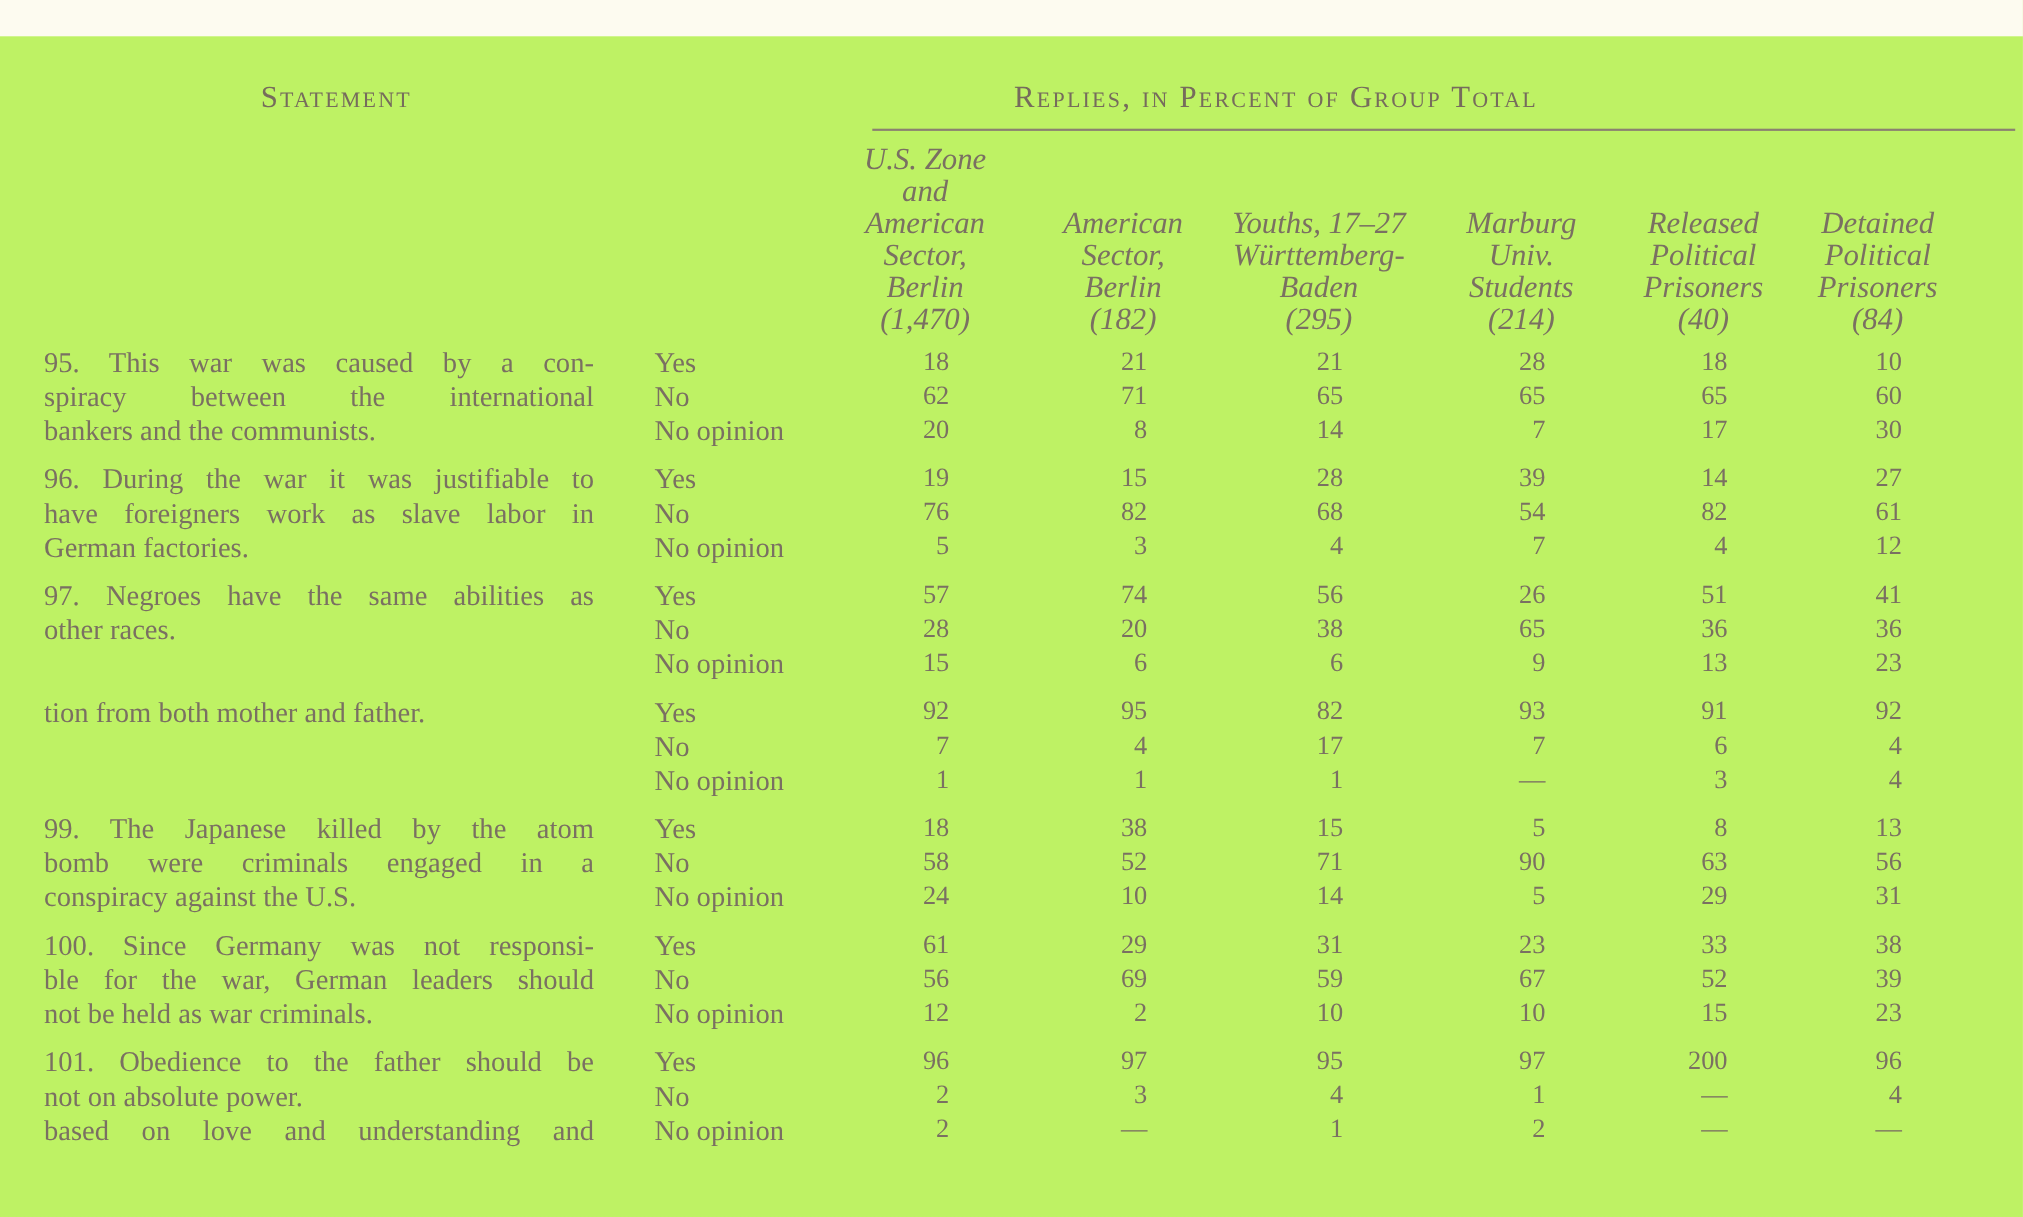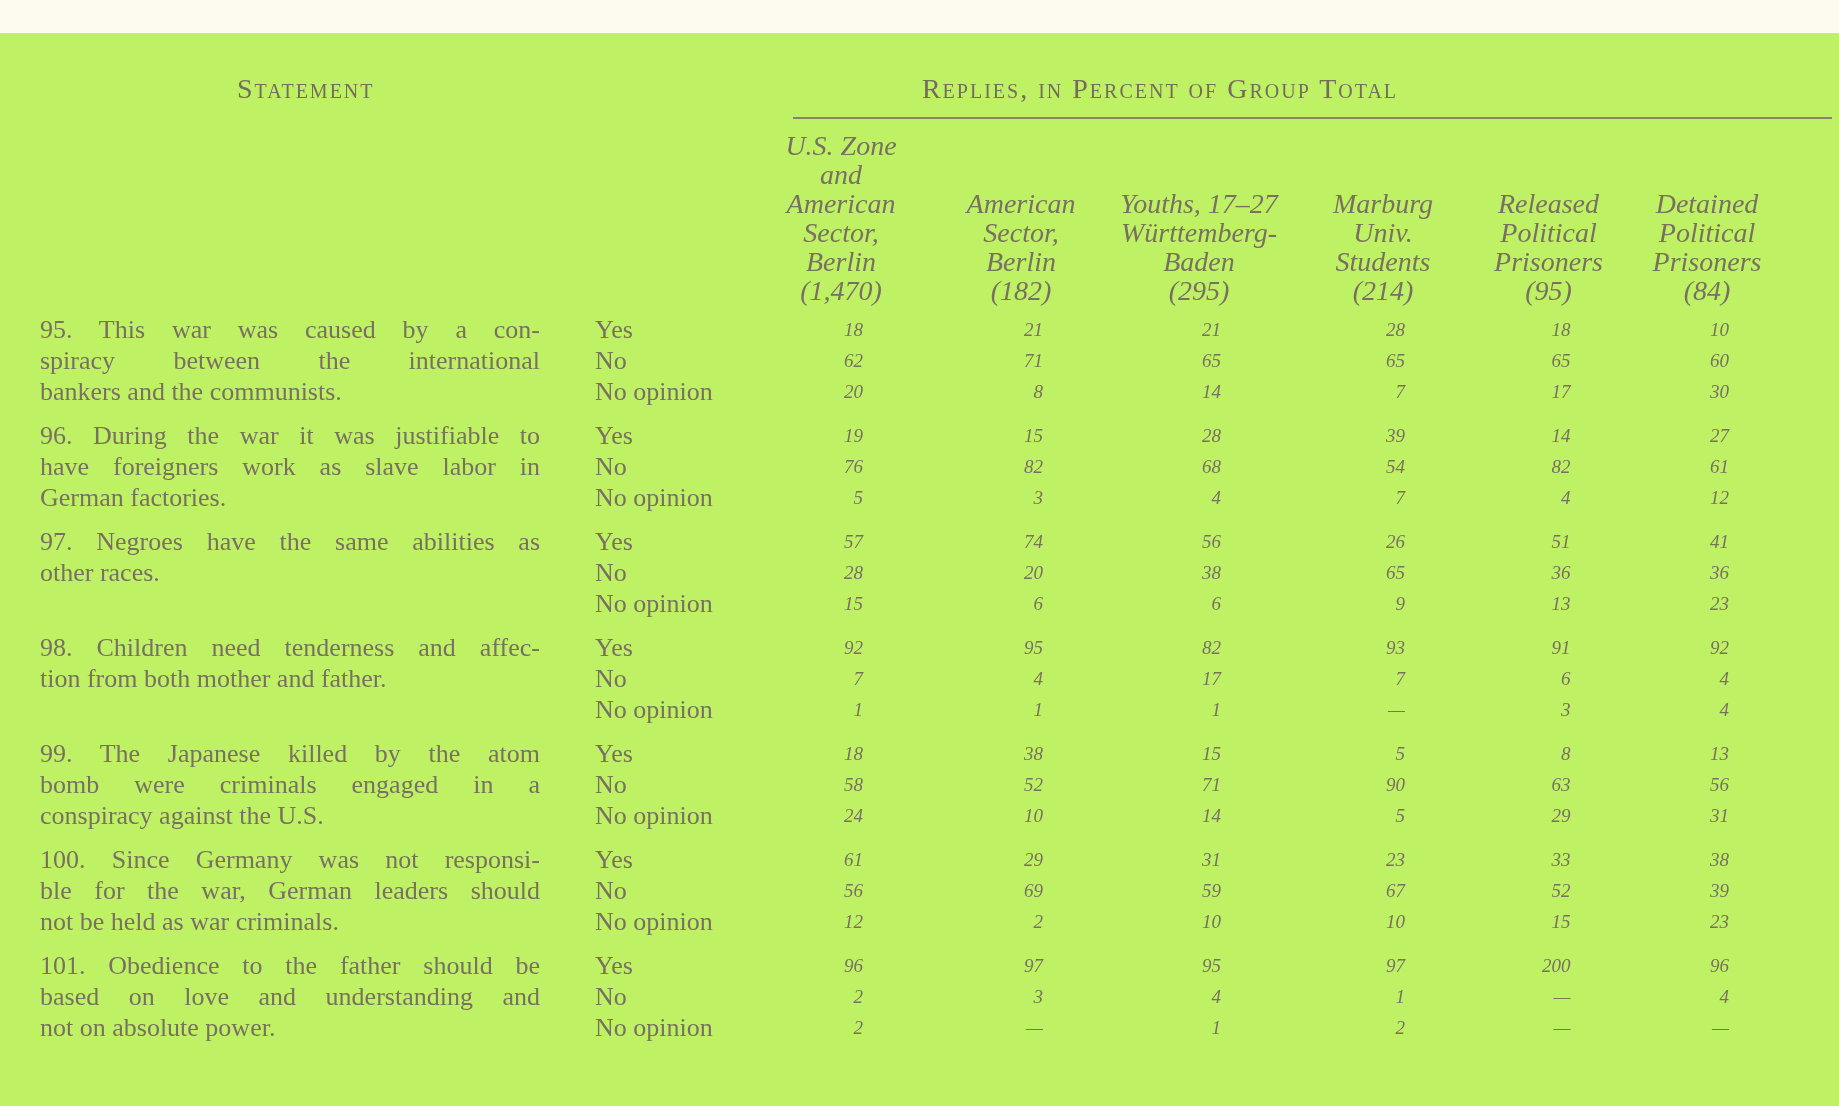--- a/index.html
+++ b/index.html
@@ -40,21 +40,21 @@
   }
   .head-ln{white-space:nowrap;}
   .tbody{position:absolute;left:0;top:281px;}
   .block{
     margin-bottom:13px;
     font-size:26px;line-height:31px;
   }
   .stmt{padding-left:40px;padding-right:15px;}
   .s-ln.just{text-align:justify;text-align-last:justify;}
   .ans{padding-left:40px;}
-  .nums{text-align:center;font-size:19px;font-style:italic;}
+  .nums{text-align:center;font-size:24px;}
   .num{display:inline-block;min-width:44px;text-align:right;}
   .scan-band{
     position:absolute;left:0;right:0;top:1072px;height:26px;
     background:linear-gradient(180deg, rgba(248,240,208,0) 0%, rgba(246,238,205,0.5) 100%);
   }
   .scan-line{
     position:absolute;left:0;top:1100px;width:1839px;height:3px;
     background:linear-gradient(90deg,
       rgba(140,132,112,0.10) 0%,
       rgba(140,132,112,0.22) 30%,
@@ -96,21 +96,21 @@
       <div class="col-head">
         <div class="head-ln">Marburg</div>
         <div class="head-ln">Univ.</div>
         <div class="head-ln">Students</div>
         <div class="head-ln">(214)</div>
       </div>
       <div class="col-head">
         <div class="head-ln">Released</div>
         <div class="head-ln">Political</div>
         <div class="head-ln">Prisoners</div>
-        <div class="head-ln">(95)</div>
+        <div class="head-ln">(40)</div>
       </div>
       <div class="col-head">
         <div class="head-ln">Detained</div>
         <div class="head-ln">Political</div>
         <div class="head-ln">Prisoners</div>
         <div class="head-ln">(84)</div>
       </div>
     </div>
 
   <div class="tbody" id="rows">
@@ -234,21 +234,20 @@
           <div class="n-ln"><span class="num">13</span></div>
         </div>
         <div class="nums">
           <div class="n-ln"><span class="num">41</span></div>
           <div class="n-ln"><span class="num">36</span></div>
           <div class="n-ln"><span class="num">23</span></div>
         </div>
       </div>
       <div class="block grid-cols">
         <div class="stmt">
-          <div class="s-ln just">98. Children need tenderness and affec-</div>
           <div class="s-ln">tion from both mother and father.</div>
         </div>
         <div class="ans">
           <div class="a-ln">Yes</div>
           <div class="a-ln">No</div>
           <div class="a-ln">No opinion</div>
         </div>
         <div class="nums">
           <div class="n-ln"><span class="num">92</span></div>
           <div class="n-ln"><span class="num">7</span></div>
@@ -360,22 +359,22 @@
         </div>
         <div class="nums">
           <div class="n-ln"><span class="num">38</span></div>
           <div class="n-ln"><span class="num">39</span></div>
           <div class="n-ln"><span class="num">23</span></div>
         </div>
       </div>
       <div class="block grid-cols">
         <div class="stmt">
           <div class="s-ln just">101. Obedience to the father should be</div>
+          <div class="s-ln">not on absolute power.</div>
           <div class="s-ln just">based on love and understanding and</div>
-          <div class="s-ln">not on absolute power.</div>
         </div>
         <div class="ans">
           <div class="a-ln">Yes</div>
           <div class="a-ln">No</div>
           <div class="a-ln">No opinion</div>
         </div>
         <div class="nums">
           <div class="n-ln"><span class="num">96</span></div>
           <div class="n-ln"><span class="num">2</span></div>
           <div class="n-ln"><span class="num">2</span></div>

